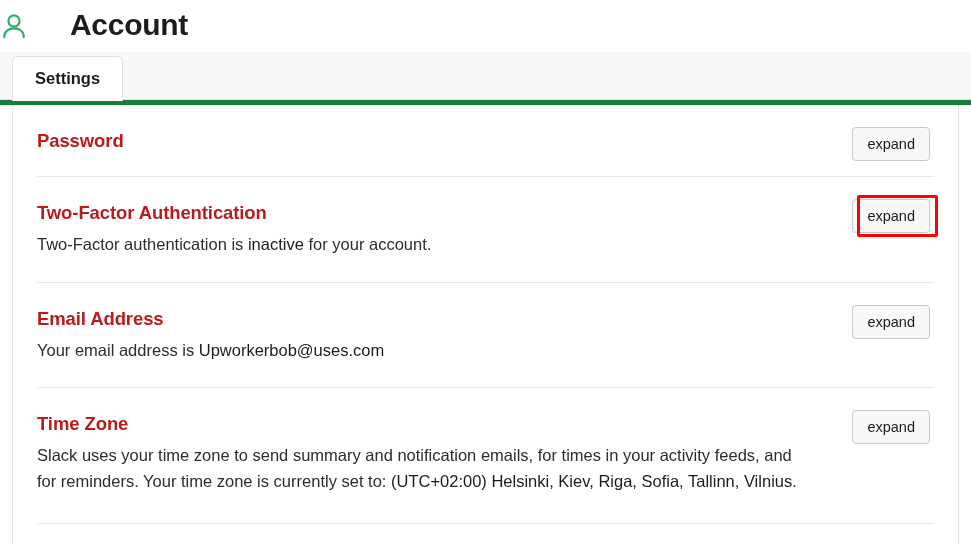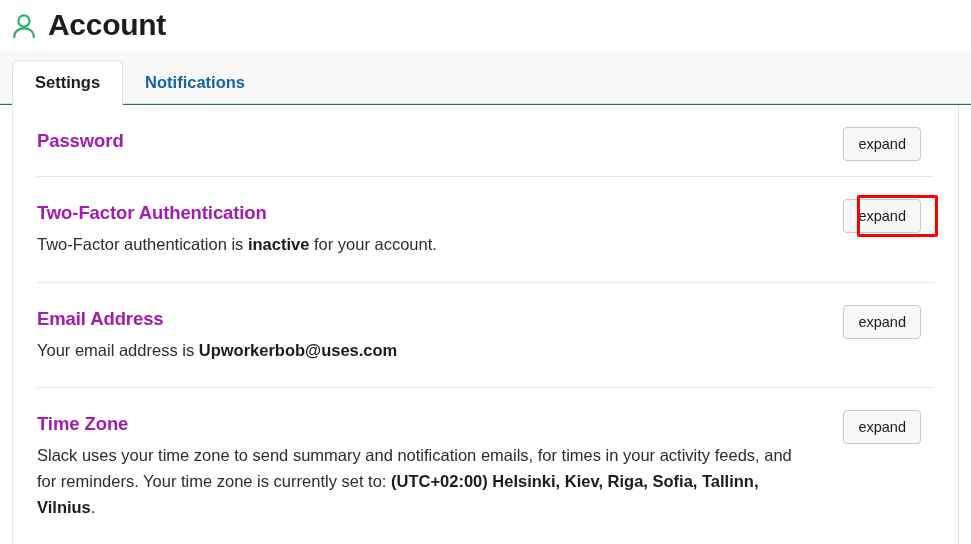--- a/index.html
+++ b/index.html
@@ -16,22 +16,22 @@
     color: #1d1c1d;
     -webkit-font-smoothing: antialiased;
   }
 
   
   .page-header {
     height: 52px;
     background: #ffffff;
     display: flex;
     align-items: center;
-    padding-left: 10px;
-    position: relative;
+    position: relative;
+    gap: 32px;
   }
 
   .user-icon {
     width: 28px;
     height: 28px;
     display: block;
     margin-right: 10px;
     flex: none;
   }
 
@@ -45,21 +45,21 @@
   }
 
   
   .tab-bar {
     height: 53px;
     background: #f8f8f8;
     display: flex;
     align-items: flex-end;
     padding-left: 12px;
     padding-right: 12px;
-    border-bottom: 1px solid #15803d;
+    border-bottom: 5px solid #15803d;
     position: relative;
   }
 
   .tab-bar::after {
     content: "";
     position: absolute;
     left: 0; right: 0; bottom: 0;
     height: 1px;
     background: #e0e0e0;
   }
@@ -112,38 +112,38 @@
     padding: 22px 0 18px 0;
     border-bottom: 1px solid #e8e8e8;
     padding-right: 120px;
   }
 
   .section:last-child { border-bottom: 1px solid #e8e8e8; }
 
   .section-title {
     font-size: 18.5px;
     font-weight: bold;
-    color: #a21caf;
+    color: #b91c1c;
     letter-spacing: -0.1px;
     line-height: 1.35;
   }
 
   .section-desc {
     font-size: 16.5px;
     color: #2c2d30;
     line-height: 1.56;
     margin-top: 6px;
     max-width: 790px;
   }
 
-  .section-desc b { font-weight: bold; color: #1d1c1d; }
+  .section-desc b { font-weight: normal; color: #1d1c1d; }
 
   .expand-btn {
     position: absolute;
-    right: 13px;
+    right: 4px;
     top: 22px;
     min-width: 73px;
     height: 34px;
     padding: 0 14px;
     font-family: "Liberation Sans", sans-serif;
     font-size: 14.5px;
     color: #1d1c1d;
     background: #f8f8f8;
     border: 1px solid #c9c9c9;
     border-radius: 4px;
@@ -176,21 +176,20 @@
   <svg class="user-icon" viewBox="0 0 28 28" aria-hidden="true">
     <circle cx="14" cy="9" r="5.6" fill="none" stroke="#2eab67" stroke-width="2.1"></circle>
     <path d="M4.2 25.2 C4.2 19.4 8.6 16.4 14 16.4 C19.4 16.4 23.8 19.4 23.8 25.2" fill="none" stroke="#2eab67" stroke-width="2.1" stroke-linecap="round"></path>
   </svg>
   <div class="page-title">Account</div>
 </div>
 
 <div class="tab-bar">
   <div class="tabs-left">
     <div class="tab active">Settings</div>
-    <div class="tab">Notifications</div>
   </div>
 </div>
 
 <div class="content">
 
   <div class="section" id="sec-password">
     <div class="section-title">Password</div>
     <button class="expand-btn">expand</button>
   </div>
 

